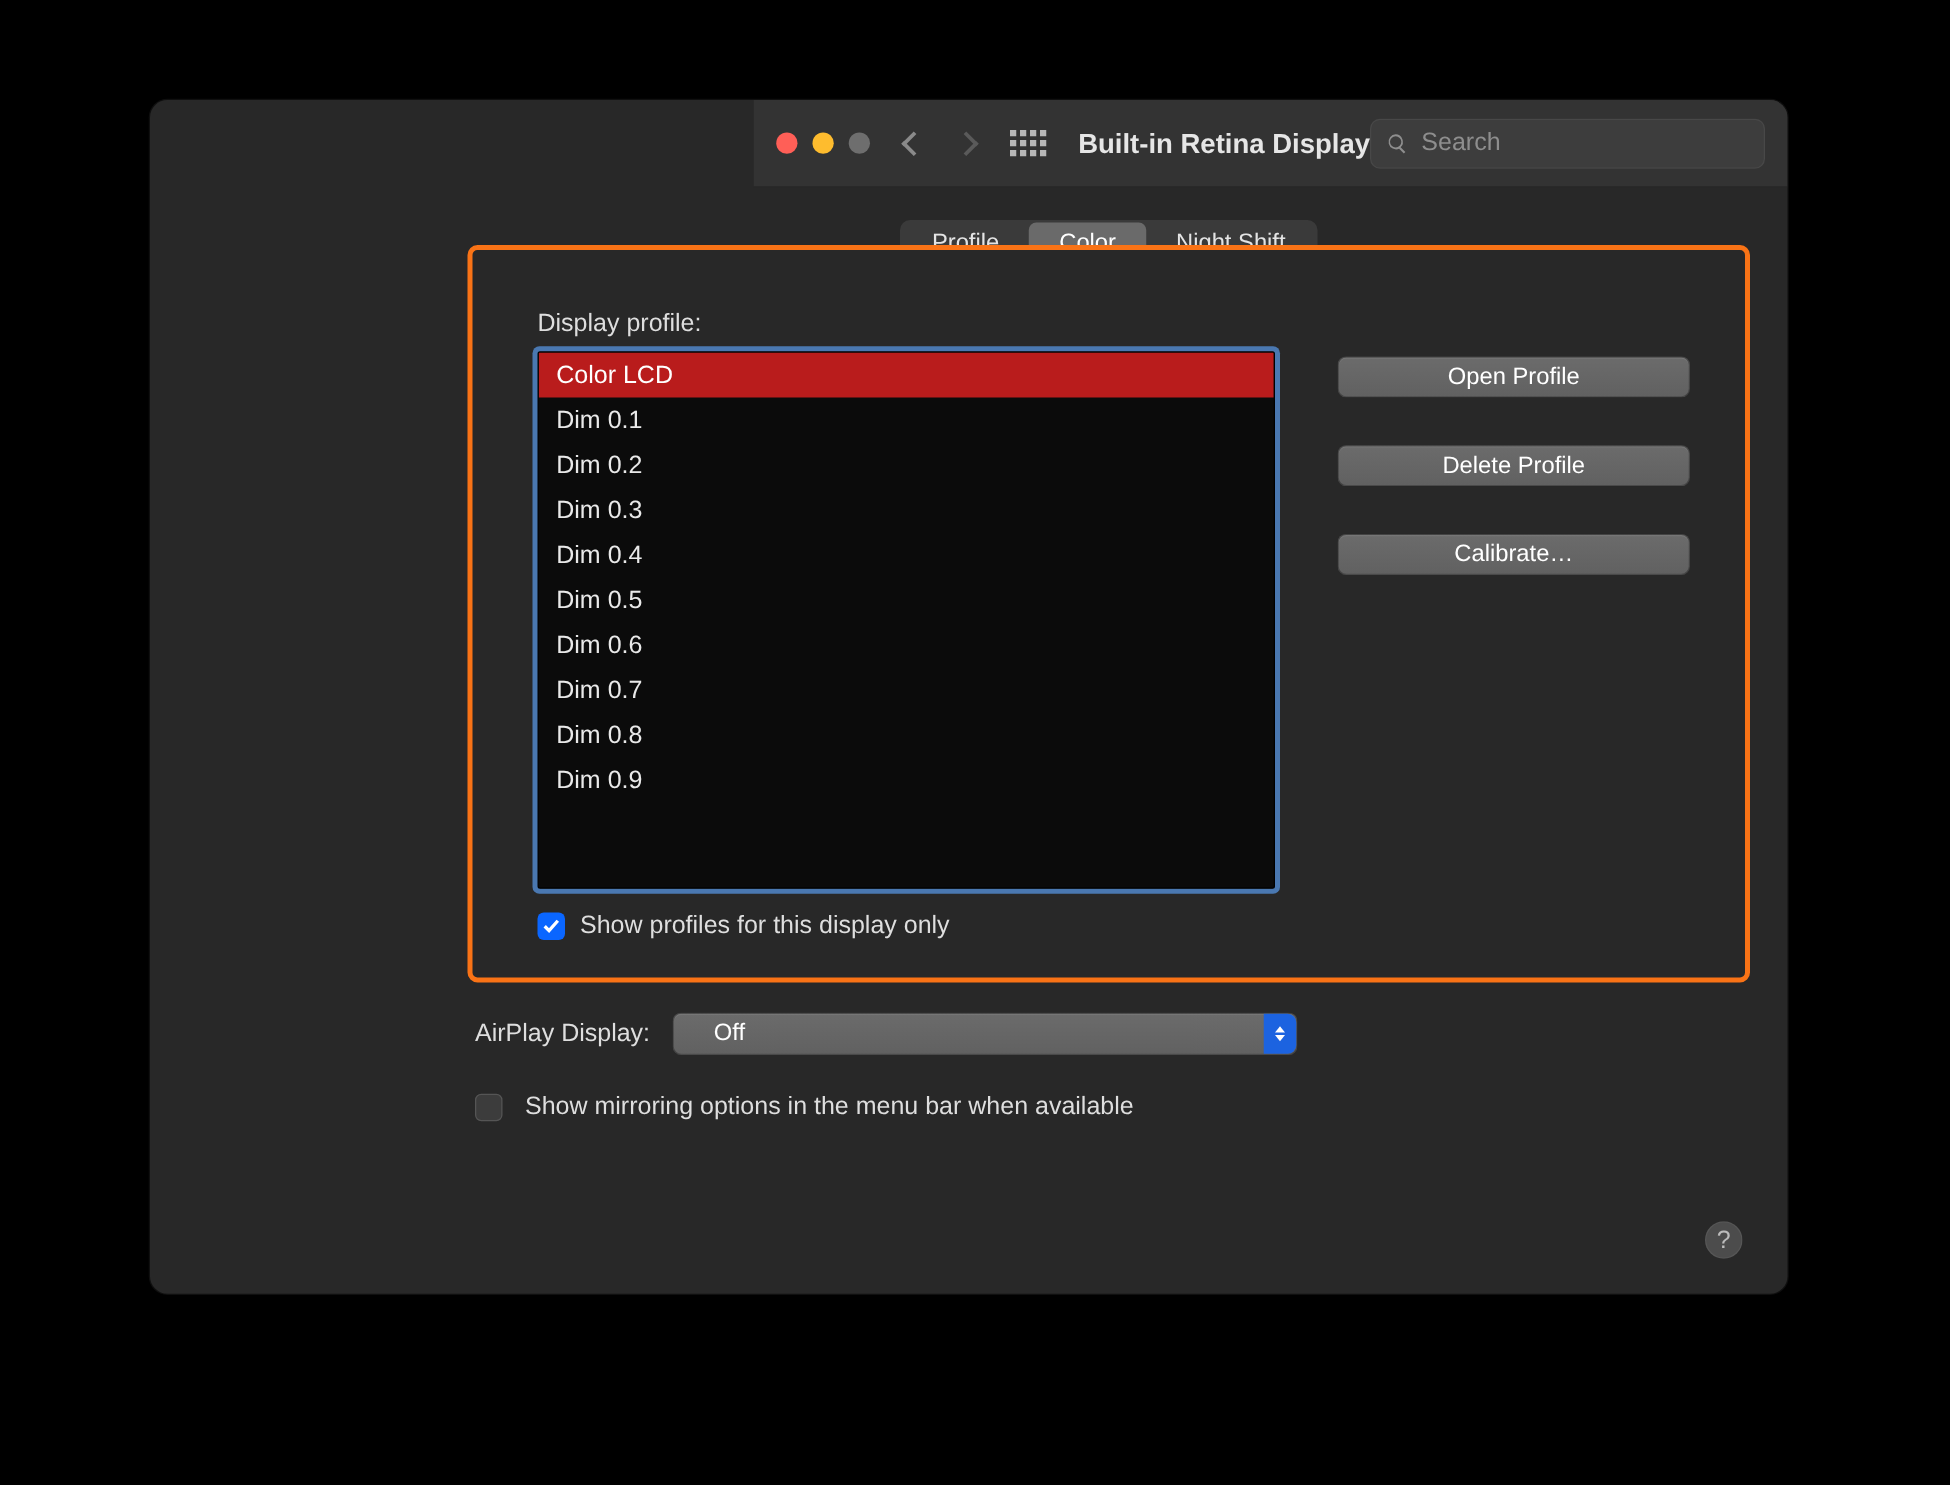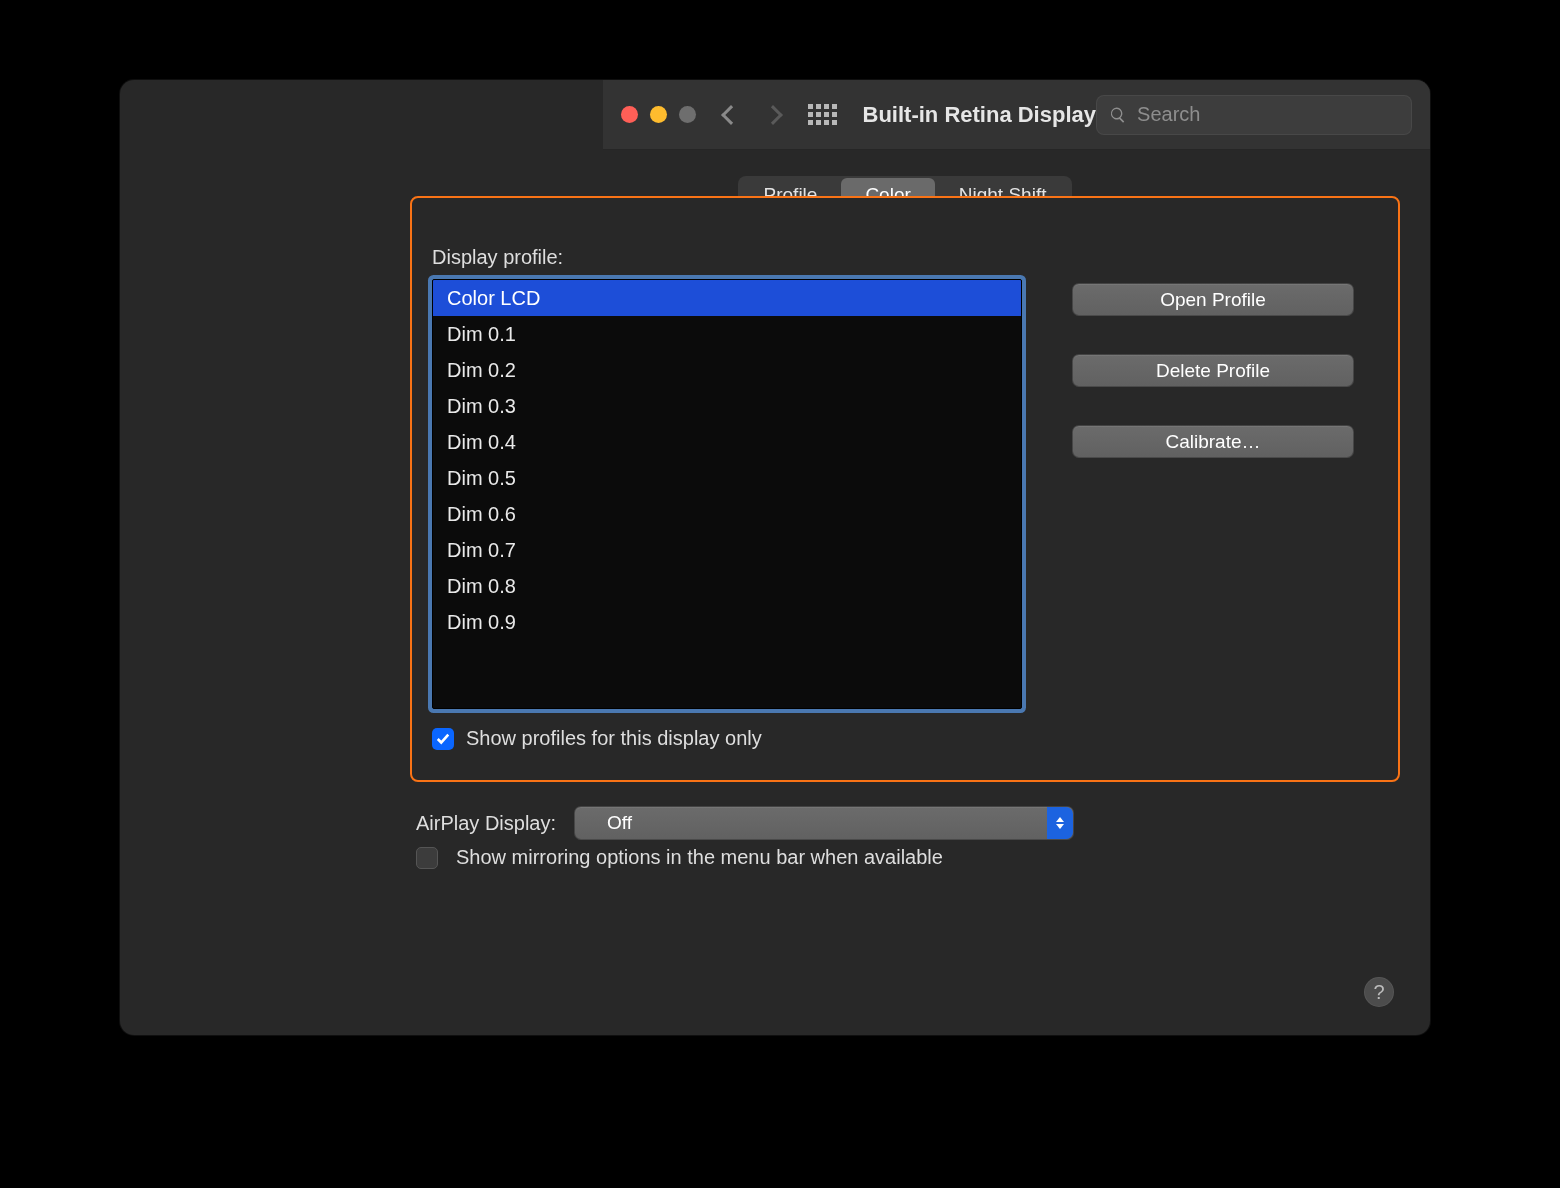--- a/index.html
+++ b/index.html
@@ -94,22 +94,22 @@
     cursor: default;
   }
   .tab.active {
     background: #6a6a6a;
     color: #fff;
   }
 
   .panel {
     margin: 0 30px;
     margin-top: -18px;
-    padding: 48px 44px 30px 20px;
-    border: 2px solid #f97316;
+    padding: 48px 44px 30px 52px;
+    border: 4px solid #f97316;
     border-radius: 8px;
     background: #282828;
     position: relative;
   }
 
   .label { color: #dedede; font-size: 20px; }
   .profile-label { margin-bottom: 10px; display:block; }
 
   .profile-area { display:flex; gap: 50px; }
   .listbox {
@@ -122,21 +122,21 @@
     overflow: hidden;
   }
   .listrow {
     padding: 2px 14px;
     color: #e9e9e9;
     font-size: 20px;
     line-height: 32px;
     cursor: default;
   }
   .listrow.selected {
-    background: #1d4ed8;
+    background: #b91c1c;
     color: #fff;
   }
 
   .buttons-col {
     flex:1;
     display:flex;
     flex-direction:column;
     gap: 38px;
     align-items:flex-end;
     padding-top: 4px;
@@ -169,21 +169,21 @@
     flex-shrink:0;
   }
   .checkbox.checked { background: #0a66ff; }
   .checkbox.unchecked { background: #3c3c3c; border:1px solid #555; }
   .checkbox svg { width:14px; height:14px; stroke:#fff; stroke-width:3; fill:none; }
 
   .footer {
     padding: 24px 36px 0 36px;
     display:flex;
     flex-direction:column;
-    gap: 6px;
+    gap: 30px;
   }
   .row { display:flex; align-items:center; gap: 18px; }
   .select {
     display:flex;
     align-items:center;
     justify-content:space-between;
     width: 500px;
     height: 34px;
     background: linear-gradient(#6b6b6b,#616161);
     border-radius: 7px;

